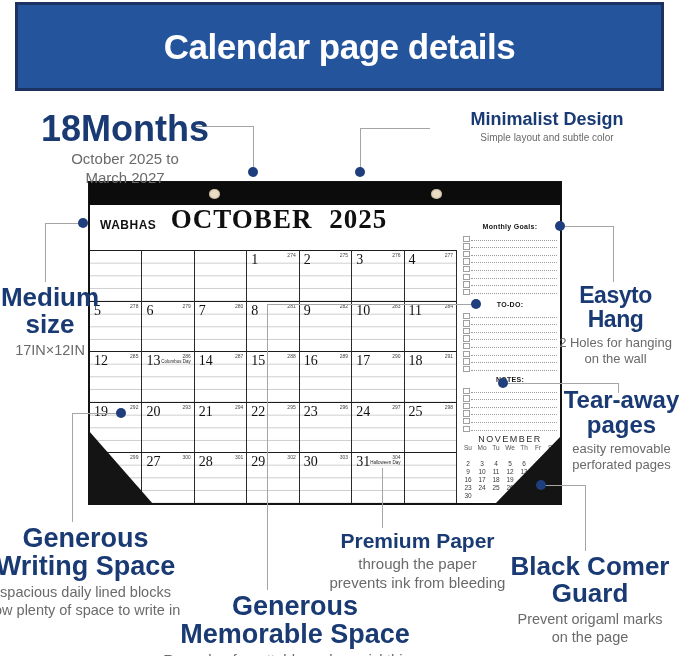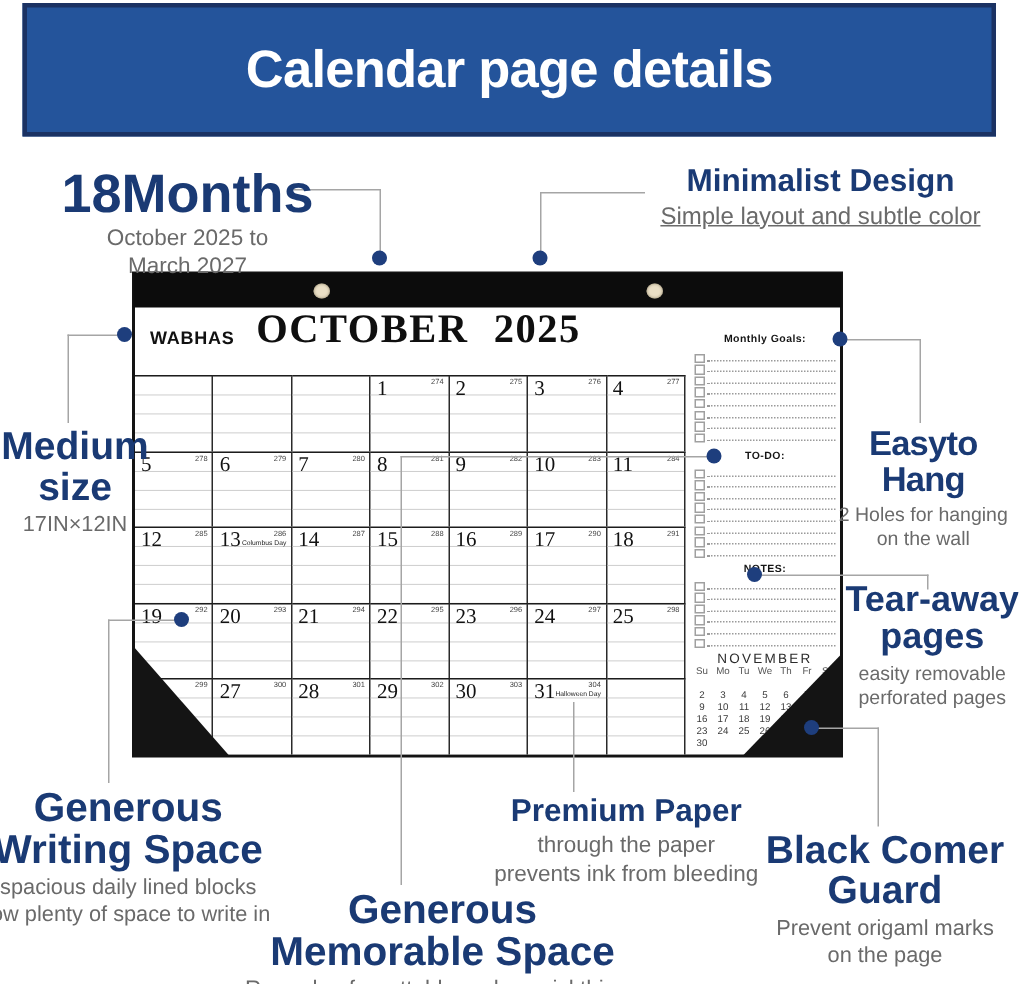--- a/index.html
+++ b/index.html
@@ -84,22 +84,22 @@
 
   <div class="callout" style="left:40px; top:110px; width:170px;">
     <div class="co-title" style="font-size:36px;">18Months</div>
     <div class="co-sub" style="font-size:15px;">
       <div>October 2025 to</div>
       <div>March 2027</div>
     </div>
   </div>
 
   <div class="callout" style="left:428px; top:110px; width:238px;">
-    <div class="co-title" style="font-size:21px;">Minimalist Design</div>
-    <div class="co-sub" style="font-size:16px;text-decoration:underline;">Simple layout and subtle color</div>
+    <div class="co-title" style="font-size:18px;">Minimalist Design</div>
+    <div class="co-sub" style="font-size:10px;">Simple layout and subtle color</div>
   </div>
 
   <div class="callout" style="left:-2px; top:284px; width:104px;">
     <div class="co-title" style="font-size:26px;">
       <div>Medium</div>
       <div>size</div>
     </div>
     <div class="co-sub" style="font-size:14.5px;">17IN×12IN</div>
   </div>
 

